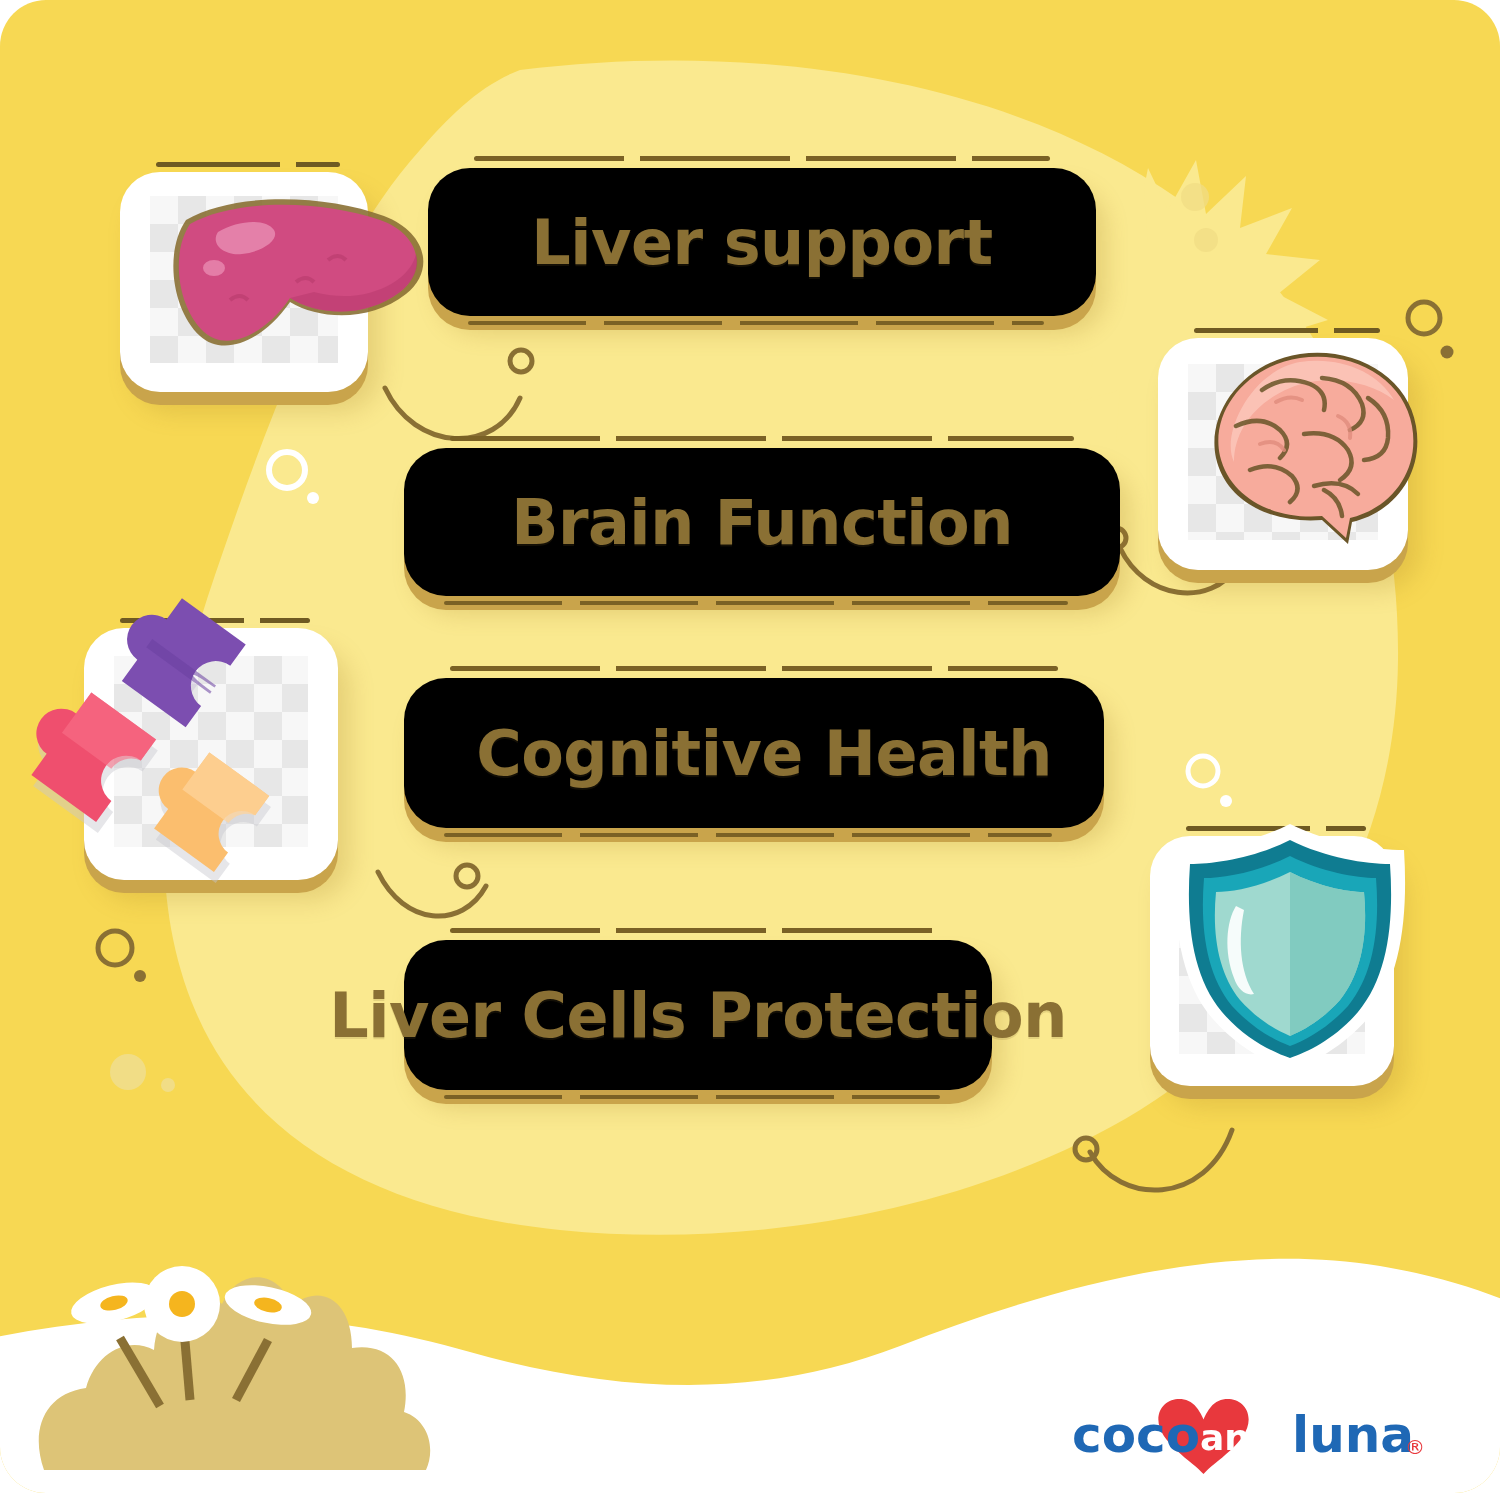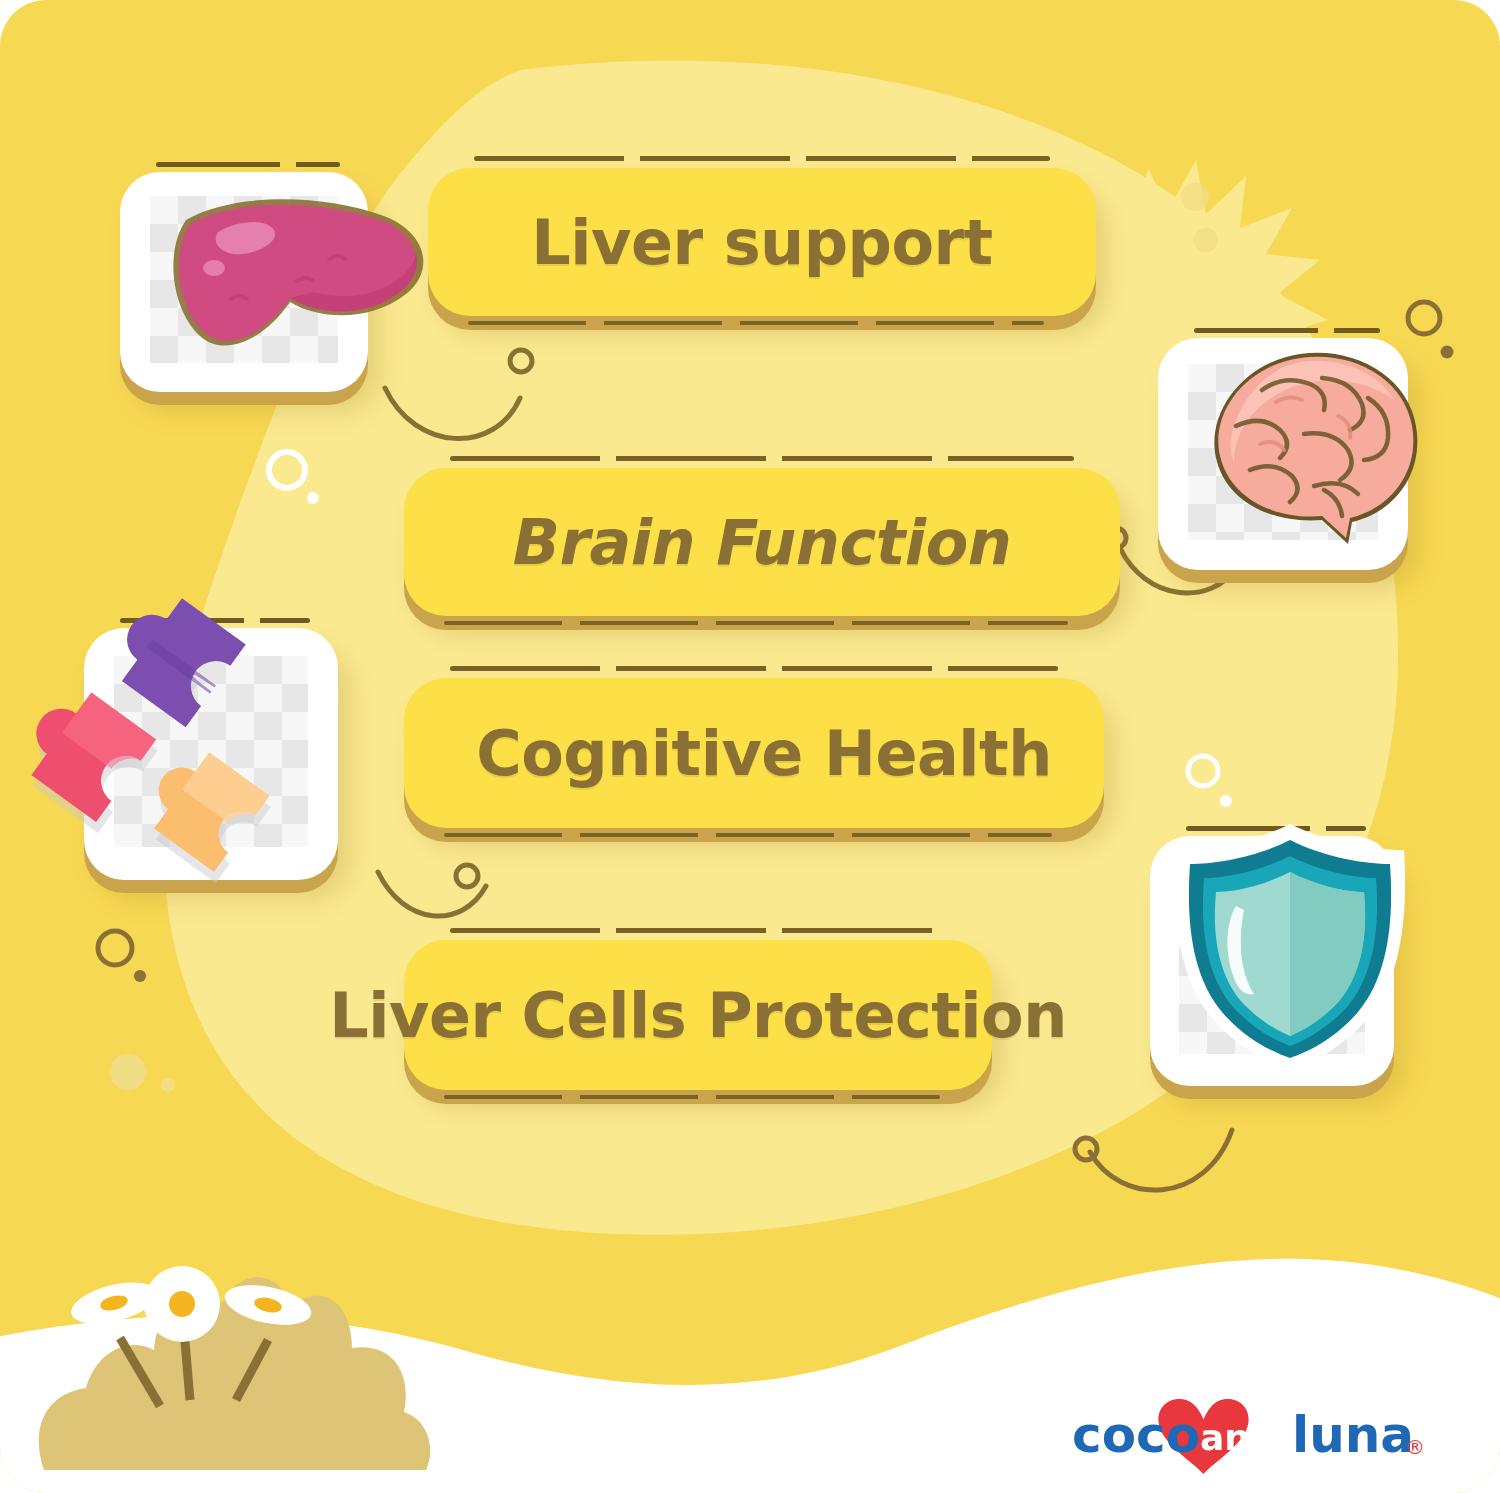--- a/index.html
+++ b/index.html
@@ -35,21 +35,21 @@
   
   .cards-layer {
     position: absolute;
     left: 0; top: 0;
     width: 1500px; height: 1493px;
   }
 
   .card {
     position: absolute;
     border-radius: 42px;
-    background: #fde047;
+    background: #000000;
     display: flex;
     align-items: center;
     justify-content: center;
     box-shadow: 0 14px 0 0 #c9a44b, 10px 18px 22px rgba(160,120,30,0.22);
   }
   .card::before { 
     content: "";
     position: absolute;
     left: 46px; right: 46px; top: -12px;
     height: 5px;
@@ -70,21 +70,21 @@
   .card-label {
     color: #8a7034;
     font-family: "DejaVu Sans", sans-serif;
     font-weight: 700;
     letter-spacing: -0.5px;
     white-space: nowrap;
     text-shadow: 0 2px 0 rgba(120,95,40,0.16);
   }
 
   #card-0 { left: 428px; top: 168px;  width: 668px; height: 148px; }
-  #card-1 { left: 404px; top: 468px;  width: 716px; height: 148px; font-style: italic; }
+  #card-1 { left: 404px; top: 448px;  width: 716px; height: 148px; }
   #card-2 { left: 404px; top: 678px;  width: 700px; height: 150px; padding-left: 20px; }
   #card-3 { left: 404px; top: 940px;  width: 588px; height: 150px; }
 
   #card-0 .card-label { font-size: 62px; }
   #card-1 .card-label { font-size: 62px; }
   #card-2 .card-label { font-size: 62px; }
   #card-3 .card-label { font-size: 62px; }
 
   
   .icon-tile {

